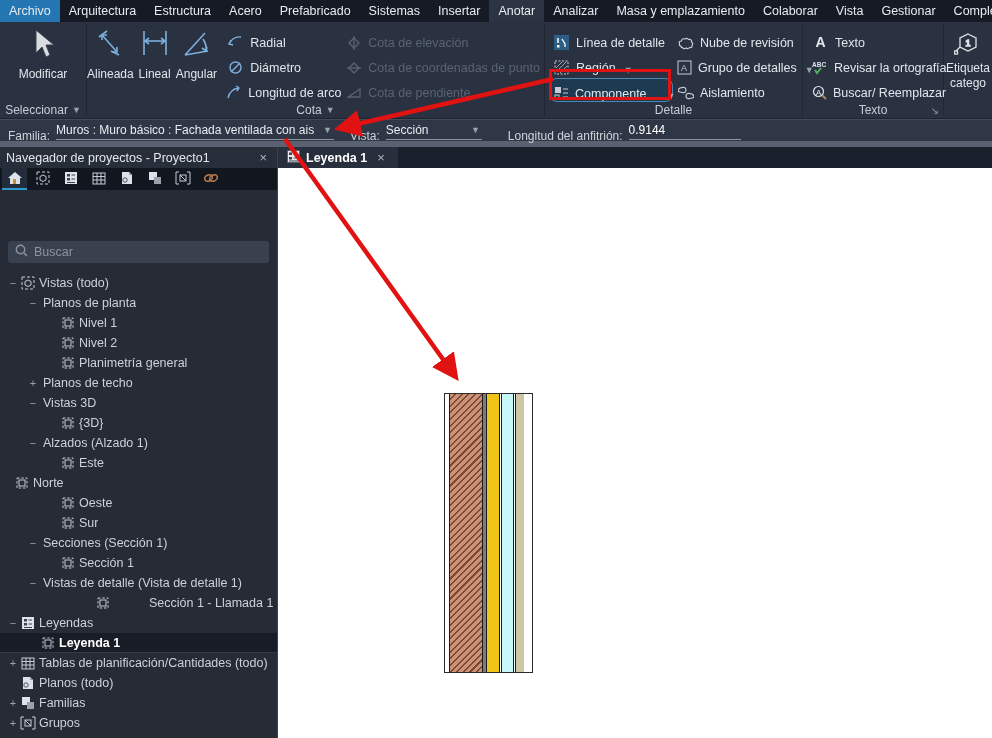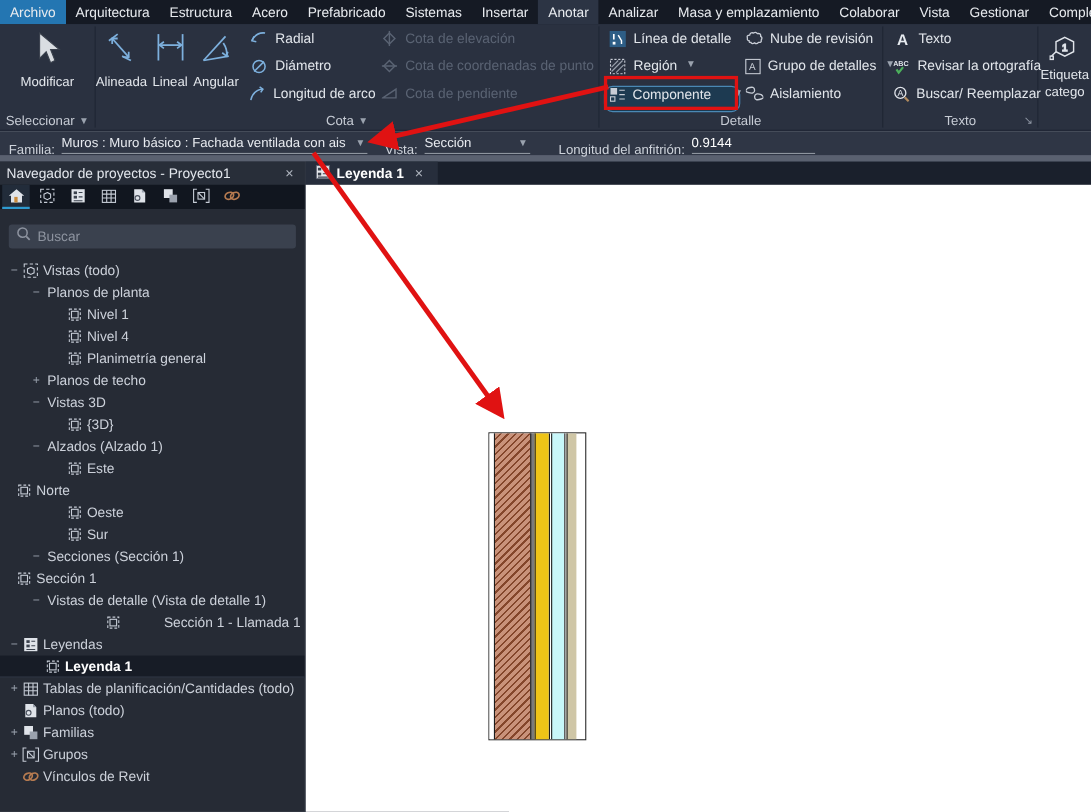--- a/index.html
+++ b/index.html
@@ -24,21 +24,21 @@
   .p-cota  { width:457px; }
   .p-detalle { width:257px; }
   .p-texto { width:140px; }
   .p-etiqueta { flex:1; overflow:hidden; }
 
   .bigbtn { display:flex; flex-direction:column; align-items:center; justify-content:flex-start; padding-top:7px; width:50px; font-size:12px; color:#e2e6eb; }
   .bigbtn .blabel { margin-top:5px; }
   .modbtn { width:86px; }
 
   .smallcol { display:flex; flex-direction:column; justify-content:flex-start; padding-top:6px; gap:3px; }
-  .sbtn { display:flex; align-items:flex-start; gap:6px; height:22px; padding:0 4px; font-size:12.5px; color:#e2e6eb; white-space:nowrap; }
+  .sbtn { display:flex; align-items:flex-end; gap:6px; height:22px; padding:0 4px; font-size:12.5px; color:#e2e6eb; white-space:nowrap; }
   .sbtn .chev { margin-left:2px; }
   .sbtn.disabled { color:#5a6373; }
   .icoslot { width:17px; display:flex; justify-content:center; }
 
   .comp-btn { background:#1d3a51; border:1px solid #4a88b4; border-radius:8px; height:24px; }
   .comp-btn .dropsep { width:1px; height:18px; background:#4a88b4; margin:0 3px; }
 
   .launcher { position:absolute; right:4px; bottom:2px; font-size:10px; color:#8d95a2; }
 
   .etq { display:flex; flex-direction:column; align-items:center; padding-top:8px; font-size:12px; color:#e2e6eb; }
@@ -56,21 +56,21 @@
 
   
   .main { display:flex; height:610px; }
   .browser { width:278px; background:#262b35; border-right:1px solid #3c424e; display:flex; flex-direction:column; }
   .bheader { height:21px; background:#282e39; display:flex; align-items:center; font-size:12.5px; color:#e3e7ed; padding:0 6px; }
   .bheader .ttl { flex:1; white-space:nowrap; overflow:hidden; }
   .closex { color:#aeb4be; font-size:13px; padding:0 4px; cursor:default; }
   .btoolbar { height:22px; background:#11161f; display:flex; align-items:center; padding-left:2px; gap:3px; }
   .tbtn { width:25px; height:22px; display:flex; align-items:center; justify-content:center; border-bottom:2px solid transparent; }
   .tbtn.active { background:#222c3a; border-bottom:2px solid #2e9ad0; }
-  .searchwrap { padding:14px 8px 4px 8px; }
+  .searchwrap { padding:14px 8px 4px 8px;margin-top:37px; }
   .searchbox { height:22px; background:#3a414e; border-radius:3px; display:flex; align-items:center; padding:0 7px; gap:6px; }
   .searchbox input { flex:1; background:transparent; border:0; outline:none; color:#cfd4dc; font-size:12.5px; font-family:"Liberation Sans",sans-serif; }
   .searchbox input::placeholder { color:#8d939f; }
 
   .tree { flex:1; overflow:hidden; padding-top:6px; font-size:12.5px; color:#ccd1da; }
   .trow { height:20px; display:flex; align-items:center; white-space:nowrap; }
   .trow.selected { background:#171c26; color:#fff; font-weight:bold; border-bottom:1px solid #323947; }
   .exp { width:14px; text-align:center; color:#9aa1ad; font-size:11px; flex:0 0 14px; }
   .ticon { width:16px; flex:0 0 16px; display:flex; justify-content:center; }
   .tlabel { margin-left:3px; overflow:hidden; }
@@ -492,21 +492,21 @@
             <span class="tlabel">Nivel 1</span>
           </div>
           <div class="trow" style="padding-left: 46px;">
             <span class="exp"></span>
             <span class="ticon">
               <svg width="12" height="12" viewBox="0 0 12 12" fill="none">
                 <rect x="1" y="1" width="10" height="10" stroke="#c6ccd6" stroke-dasharray="2.5 1.8"></rect>
                 <rect x="3" y="3" width="6" height="6" stroke="#c6ccd6"></rect>
               </svg>
             </span>
-            <span class="tlabel">Nivel 4</span>
+            <span class="tlabel">Nivel 2</span>
           </div>
           <div class="trow" style="padding-left: 46px;">
             <span class="exp"></span>
             <span class="ticon">
               <svg width="12" height="12" viewBox="0 0 12 12" fill="none">
                 <rect x="1" y="1" width="10" height="10" stroke="#c6ccd6" stroke-dasharray="2.5 1.8"></rect>
                 <rect x="3" y="3" width="6" height="6" stroke="#c6ccd6"></rect>
               </svg>
             </span>
             <span class="tlabel">Planimetría general</span>
@@ -570,21 +570,21 @@
                 <rect x="1" y="1" width="10" height="10" stroke="#c6ccd6" stroke-dasharray="2.5 1.8"></rect>
                 <rect x="3" y="3" width="6" height="6" stroke="#c6ccd6"></rect>
               </svg>
             </span>
             <span class="tlabel">Sur</span>
           </div>
           <div class="trow" style="padding-left: 26px;">
             <span class="exp">−</span>
             <span class="tlabel">Secciones (Sección 1)</span>
           </div>
-          <div class="trow" style="">
+          <div class="trow" style="padding-left: 46px;">
             <span class="exp"></span>
             <span class="ticon">
               <svg width="12" height="12" viewBox="0 0 12 12" fill="none">
                 <rect x="1" y="1" width="10" height="10" stroke="#c6ccd6" stroke-dasharray="2.5 1.8"></rect>
                 <rect x="3" y="3" width="6" height="6" stroke="#c6ccd6"></rect>
               </svg>
             </span>
             <span class="tlabel">Sección 1</span>
           </div>
           <div class="trow" style="padding-left: 26px;">

